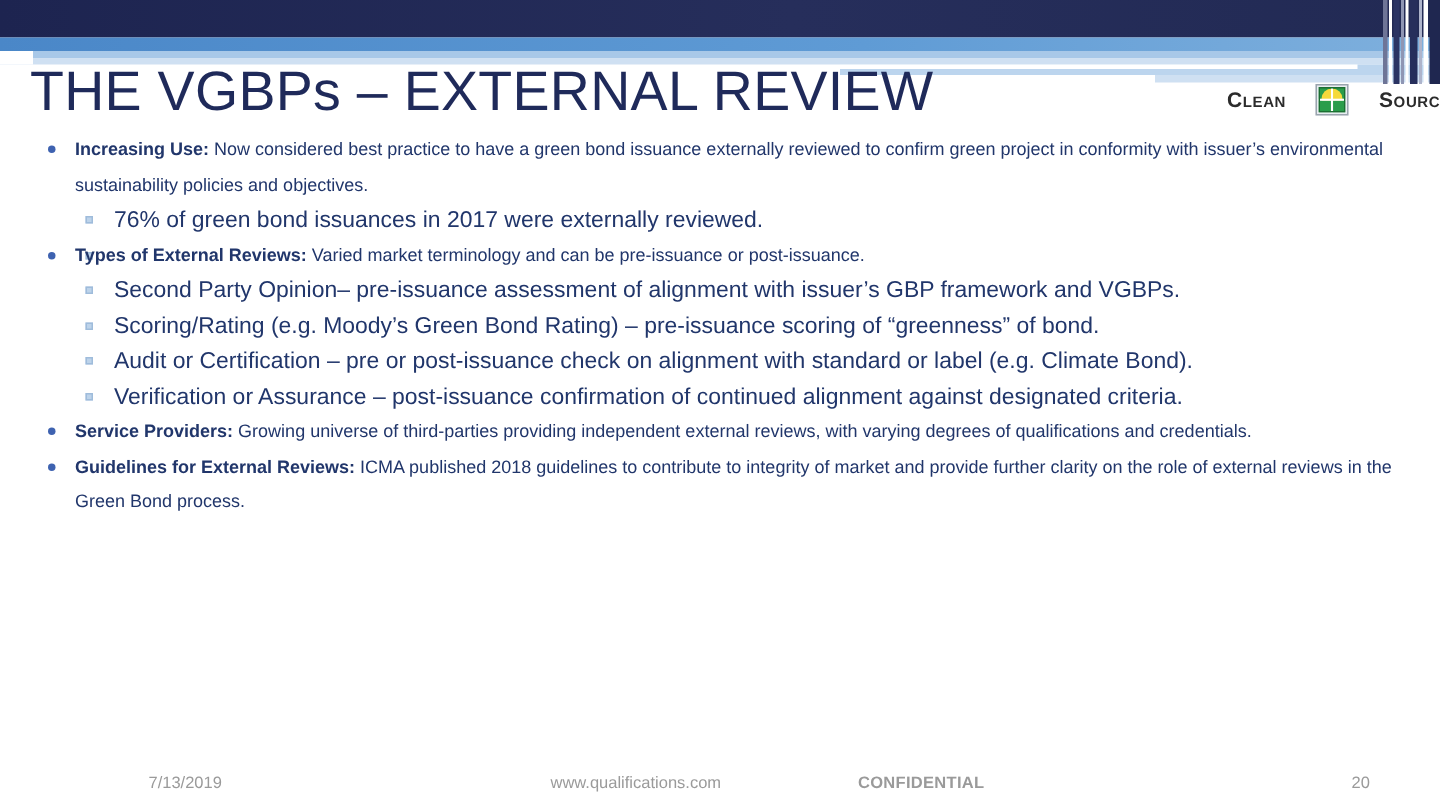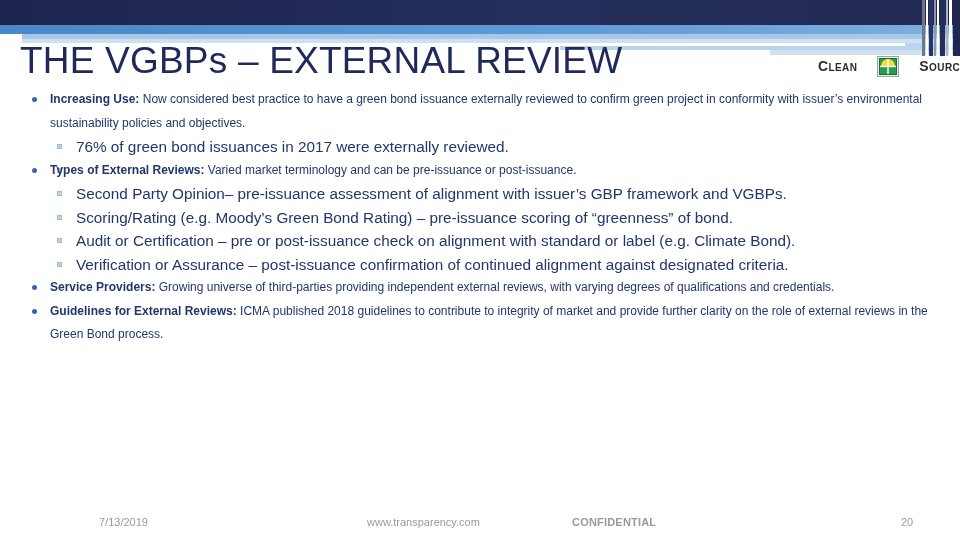--- a/index.html
+++ b/index.html
@@ -238,18 +238,18 @@
       <div class="li li2"><span class="mk"></span><span>Second Party Opinion– pre-issuance assessment of alignment with issuer’s GBP framework and VGBPs.</span></div>
       <div class="li li2"><span class="mk"></span><span>Scoring/Rating (e.g. Moody’s Green Bond Rating) – pre-issuance scoring of “greenness” of bond.</span></div>
       <div class="li li2"><span class="mk"></span><span>Audit or Certification – pre or post-issuance check on alignment with standard or label (e.g. Climate Bond).</span></div>
       <div class="li li2"><span class="mk"></span><span>Verification or Assurance – post-issuance confirmation of continued alignment against designated criteria.</span></div>
       <div class="li li1"><span class="mk"></span><span class="lead">Service Providers:</span><span>  Growing universe of third-parties providing independent external reviews, with varying degrees of qualifications and credentials.</span></div>
       <div class="li li1"><span class="mk"></span><span class="lead">Guidelines for External Reviews:</span><span>  ICMA published 2018 guidelines to contribute to integrity of market and provide further clarity on the role of external reviews in the Green Bond process.</span></div>
     </div>
 
   <div class="footer">
     <span class="f-date">7/13/2019</span>
-    <span class="f-url">www.transparency.com</span>
+    <span class="f-url">www.qualifications.com</span>
     <span class="f-conf">CONFIDENTIAL</span>
     <span class="f-page">20</span>
   </div>
 
 </div>
 
 </body></html>

